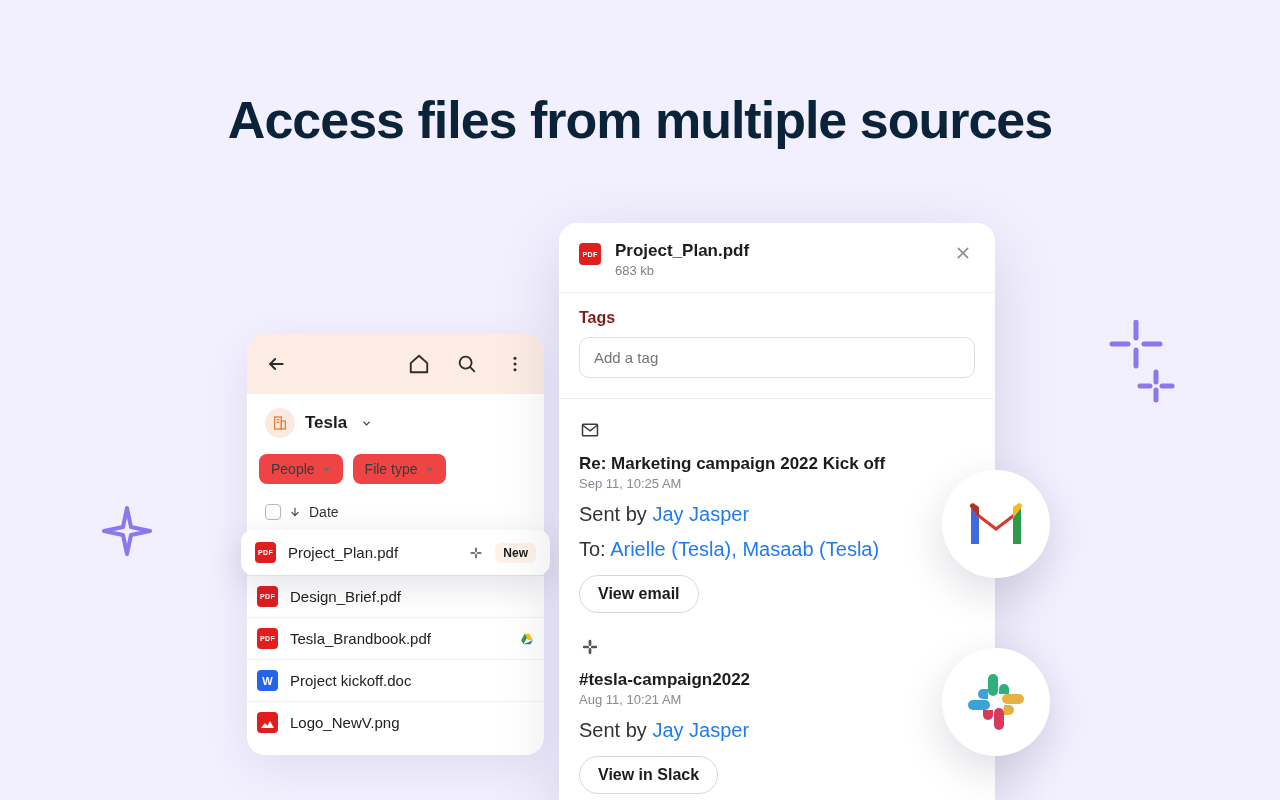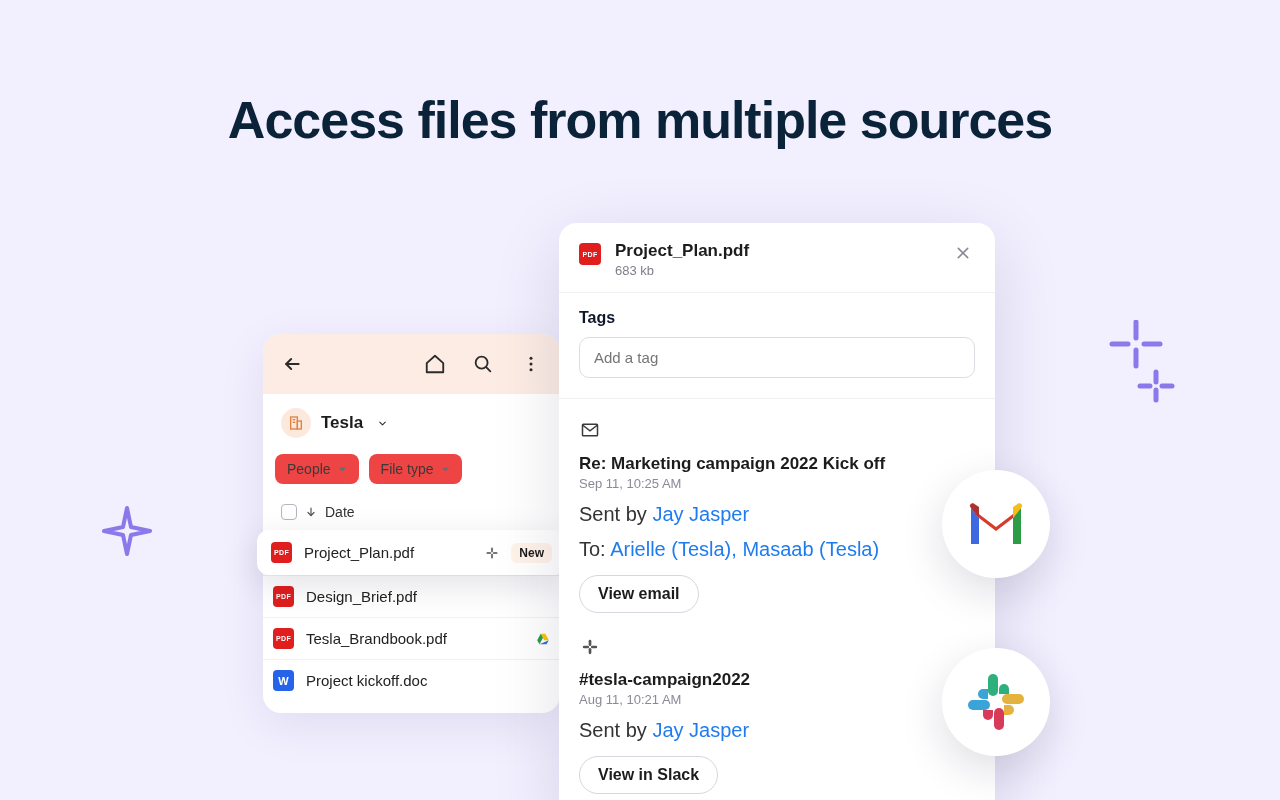--- a/index.html
+++ b/index.html
@@ -16,21 +16,21 @@
   font-size: 52px;
   font-weight: 600;
   color: #0b2339;
   padding-top: 90px;
   letter-spacing: -1px;
 }
 
 
 .file-panel {
   position: absolute;
-  left: 263px;
+  left: 247px;
   top: 334px;
   width: 297px;
   background: #fff;
   border-radius: 18px;
   box-shadow: 0 12px 48px rgba(28, 18, 74, 0.08);
 }
 .file-panel .topbar {
   background: #fcece4;
   border-radius: 18px 18px 0 0;
   height: 60px;
@@ -149,21 +149,21 @@
   align-items: flex-start;
   padding: 18px 20px 14px;
   gap: 14px;
   border-bottom: 1px solid #efeff4;
 }
 .detail-head .ficon { width: 22px; height: 22px; margin-top: 2px; }
 .detail-title { font-size: 17px; font-weight: 700; color: #1c1c1c; }
 .detail-sub { font-size: 13px; color: #7e7e8a; margin-top: 2px; }
 .close-x { margin-left: auto; color: #8a8a96; padding: 4px; }
 .tags-block { padding: 16px 20px 20px; border-bottom: 1px solid #efeff4; }
-.tags-label { font-size: 16px; font-weight: 700; color: #0f172a; margin-bottom: 10px; }
+.tags-label { font-size: 16px; font-weight: 700; color: #7f1d1d; margin-bottom: 10px; }
 .tag-input {
   width: 100%;
   padding: 11px 14px;
   border: 1px solid #dcdce4;
   border-radius: 10px;
   font-size: 15px;
   color: #8a8a96;
   background: #fff;
 }
 .source-block { padding: 20px 20px 4px; display: flex; gap: 14px; flex-direction: column; }
@@ -316,20 +316,24 @@
       <svg class="gdrive-mini" viewBox="0 0 24 24">
           <path d="M8 3 L16 3 L22 14 L14 14 Z" fill="#ffc107"></path>
           <path d="M2 14 L8 3 L12 10 L6 21 Z" fill="#2e9b47"></path>
           <path d="M6 21 L22 14 L18 21 Z" fill="#2c73d2"></path>
         </svg>
     </div>
     <div class="file-row">
       <span class="ficon doc-ic">W</span>
       <span class="fname">Project kickoff.doc</span>
     </div>
+    <div class="file-row">
+      <span class="ficon img-ic"></span>
+      <span class="fname">Logo_NewV.png</span>
+    </div>
   </div>
 </div>
 
 <div class="detail-panel">
   <div class="detail-head">
     <span class="ficon pdf-ic">PDF</span>
     <div>
       <div class="detail-title">Project_Plan.pdf</div>
       <div class="detail-sub">683 kb</div>
     </div>

